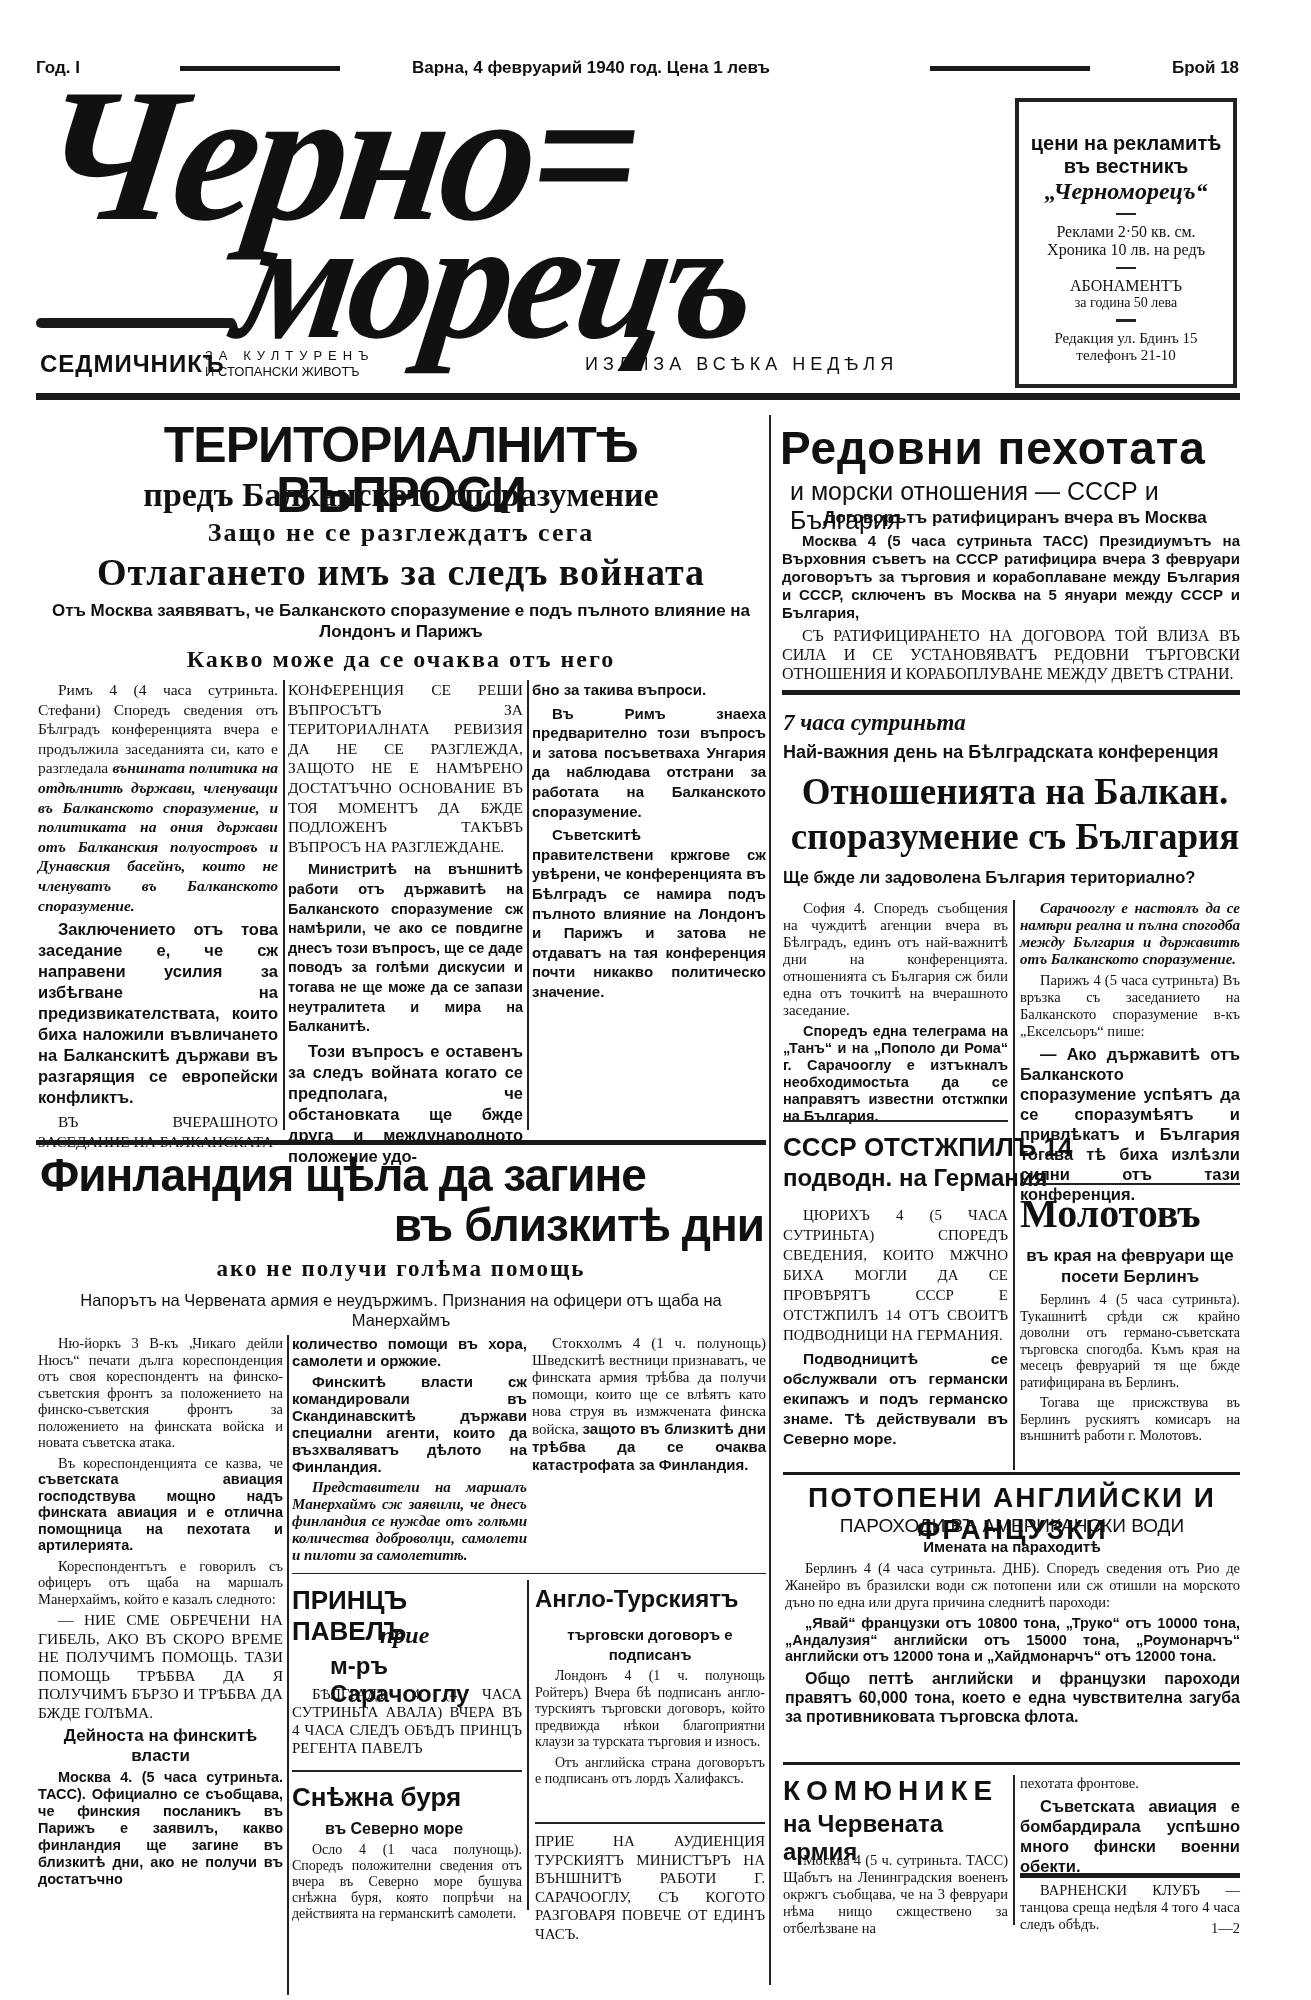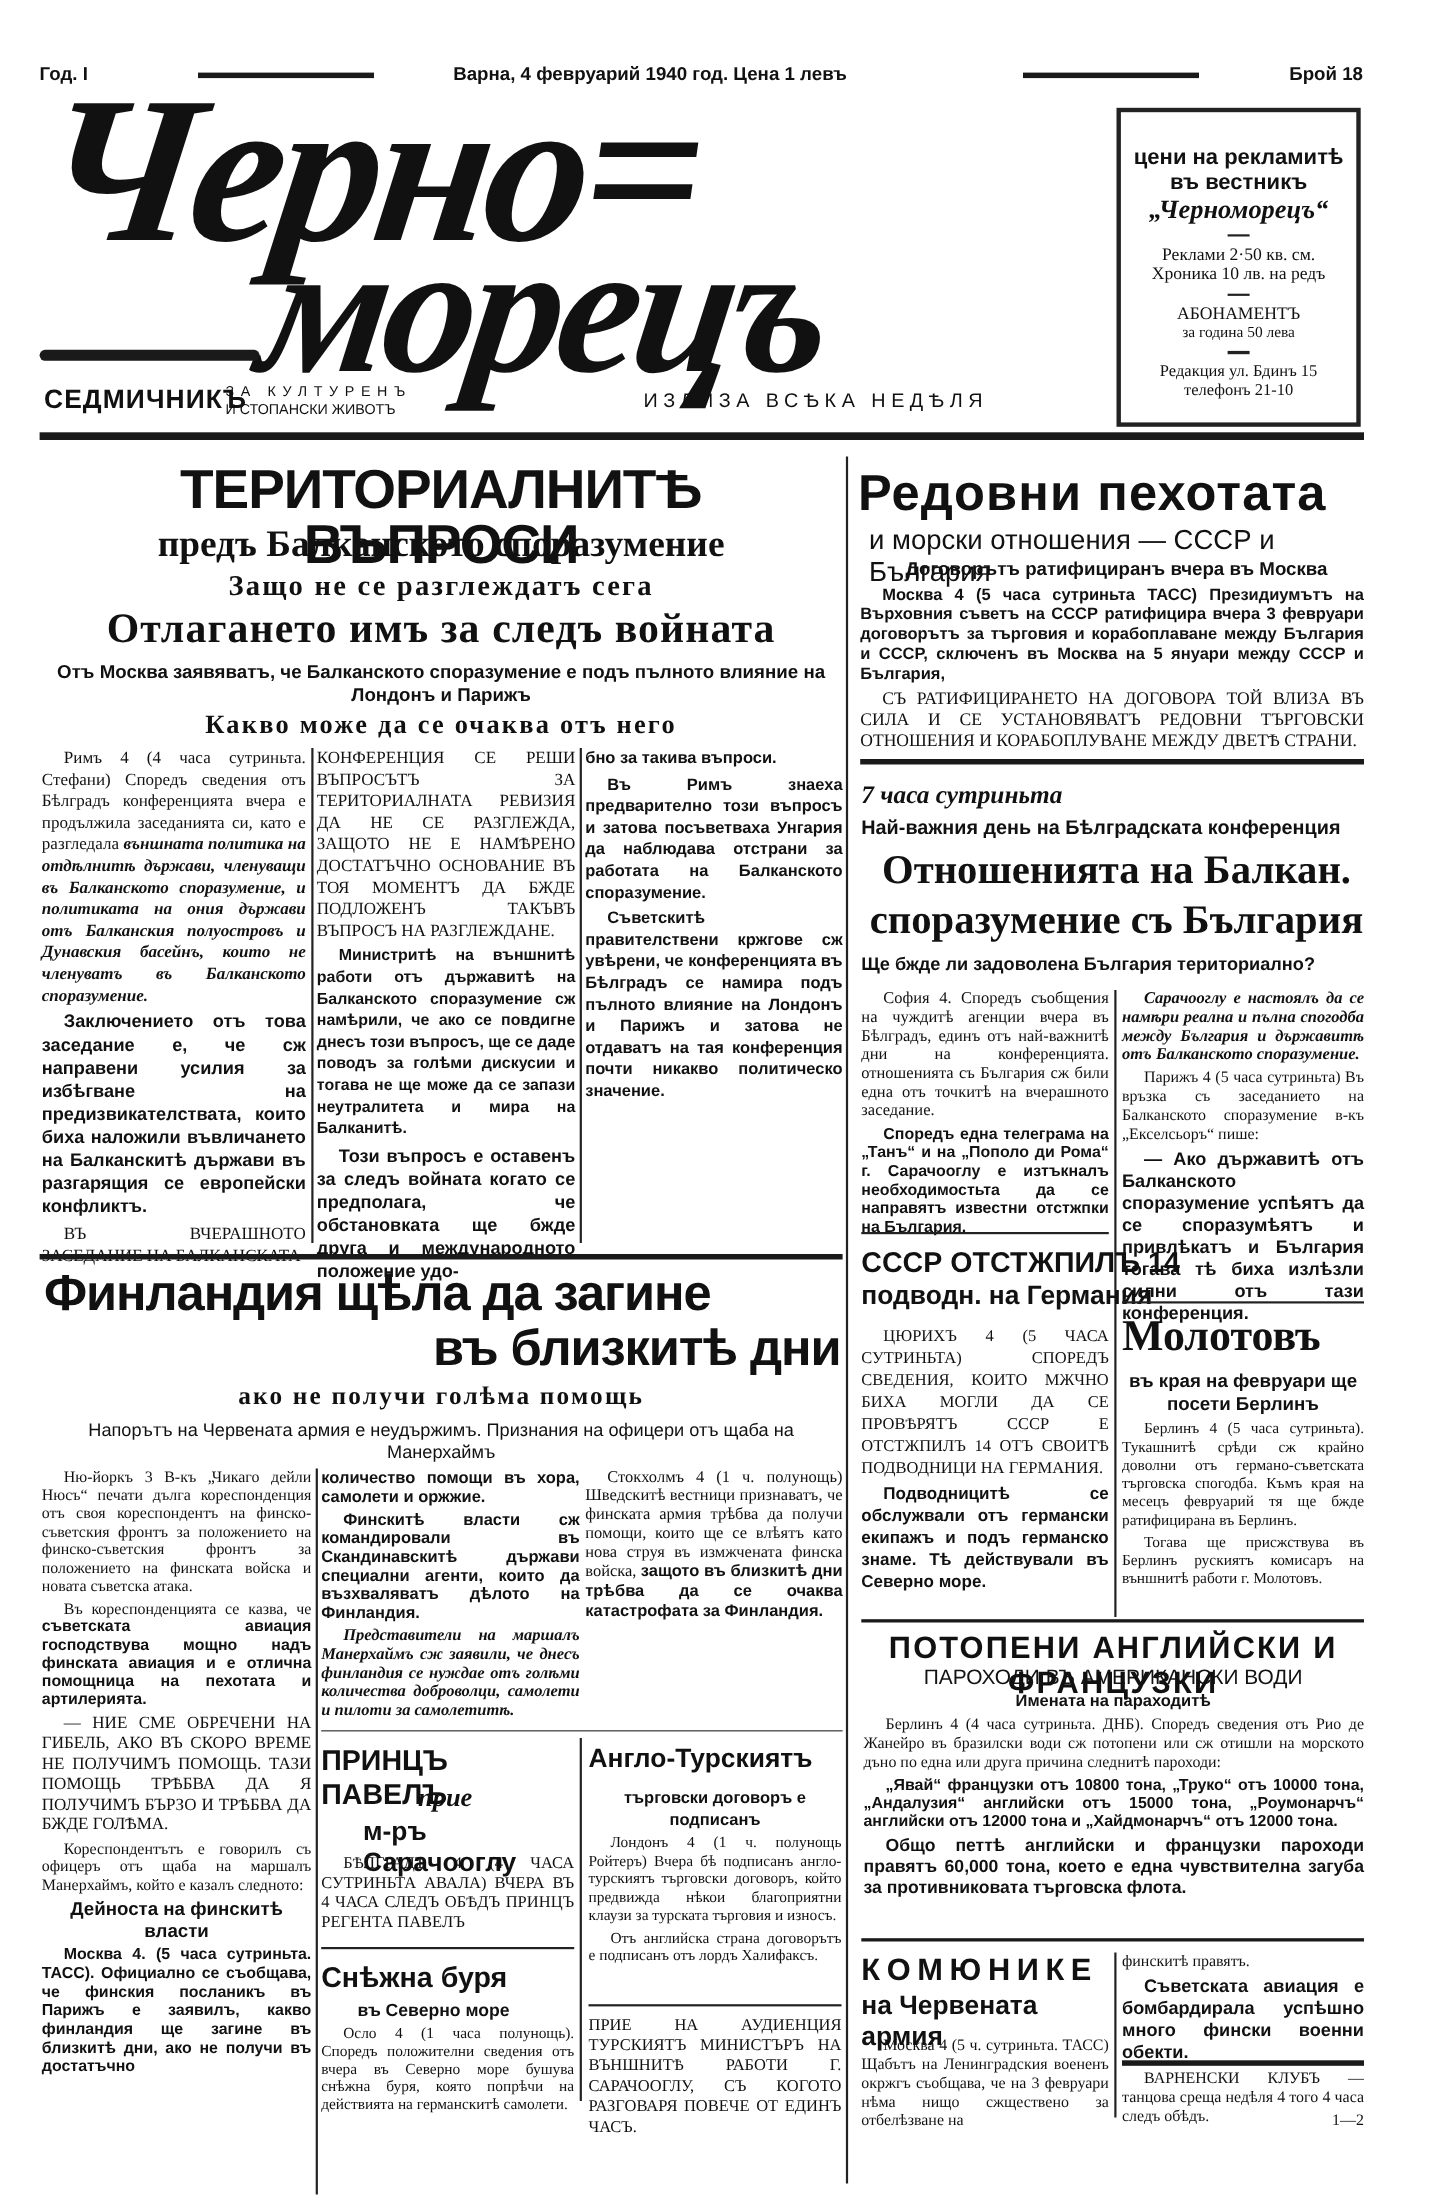--- a/index.html
+++ b/index.html
@@ -133,40 +133,40 @@
 </div>
 <div class="abs rule" style="left:783px;top:1762px;width:457px;height:3px;"></div>
 
 <div class="abs cond" style="left:783px;top:1775px;font-size:28px;font-weight:bold;letter-spacing:6px;">КОМЮНИКЕ</div>
 <div class="abs cond" style="left:783px;top:1810px;width:225px;font-size:24px;font-weight:bold;">на Червената армия</div>
 <div class="abs bodytxt" style="left:783px;top:1852px;width:225px;">
   <p style="font-size:14.5px;line-height:17px;">Москва 4 (5 ч. сутриньта. ТАСС) Щабътъ на Ленинградския воененъ окржгъ съобщава, че на 3 февруари нѣма нищо сжществено за отбелѣзване на</p>
 </div>
 <div class="abs vrule" style="left:1013px;top:1775px;height:150px;"></div>
 <div class="abs bodytxt" style="left:1020px;top:1775px;width:220px;">
-  <p style="text-indent:0;font-size:14.5px;line-height:17px;">финскитѣ правятъ.</p>
+  <p style="text-indent:0;font-size:14.5px;line-height:17px;">пехотата фронтове.</p>
   <p class="bd" style="font-size:16.5px;line-height:20px;">Съветската авиация е бомбардирала успѣшно много фински военни обекти.</p>
 </div>
 <div class="abs rule" style="left:1020px;top:1873px;width:220px;height:5px;"></div>
 <div class="abs bodytxt" style="left:1020px;top:1882px;width:220px;">
   <p style="font-size:14.5px;line-height:17px;">ВАРНЕНСКИ КЛУБЪ — танцова среща недѣля 4 того 4 часа следъ обѣдъ.</p>
   <div style="text-align:right;font-size:14.5px;margin-top:-18px;">1—2</div>
 </div>
 
 <div class="abs rule" style="left:36px;top:1140px;width:730px;height:5px;"></div>
 <div class="abs hd" style="left:40px;top:1152px;width:730px;font-size:46px;">Финландия щѣла да загине</div>
 <div class="abs hd" style="left:36px;top:1202px;width:728px;font-size:46px;text-align:right;">въ близкитѣ дни</div>
 <div class="abs serif center" style="left:36px;top:1256px;width:730px;font-size:23px;font-weight:bold;letter-spacing:2px;">ако не получи голѣма помощь</div>
 <div class="abs sans center" style="left:36px;top:1290px;width:730px;font-size:16.5px;line-height:20px;">Напорътъ на Червената армия е неудържимъ. Признания на офицери отъ щаба на Манерхаймъ</div>
 
 <div class="abs bodytxt" style="left:38px;top:1335px;width:245px;">
   <p style="font-size:14.5px;line-height:16.5px;">Ню-йоркъ 3 В-къ „Чикаго дейли Нюсъ“ печати дълга кореспонденция отъ своя кореспондентъ на финско-съветския фронтъ за положението на финско-съветския фронтъ за положението на финската войска и новата съветска атака.</p>
   <p style="font-size:14.5px;line-height:16.5px;"><span>Въ кореспонденцията се казва, че </span><span class="bd">съветската авиация господствува мощно надъ финската авиация и е отлична помощница на пехотата и артилерията.</span></p>
+  <p style="font-size:14.5px;line-height:16.5px;">Кореспондентътъ е говорилъ съ офицеръ отъ щаба на маршалъ Манерхаймъ, който е казалъ следното:</p>
   <p style="font-size:15.5px;line-height:18.5px;">— НИЕ СМЕ ОБРЕЧЕНИ НА ГИБЕЛЬ, АКО ВЪ СКОРО ВРЕМЕ НЕ ПОЛУЧИМЪ ПОМОЩЬ. ТАЗИ ПОМОЩЬ ТРѢБВА ДА Я ПОЛУЧИМЪ БЪРЗО И ТРѢБВА ДА БЖДЕ ГОЛѢМА.</p>
-  <p style="font-size:14.5px;line-height:16.5px;">Кореспондентътъ е говорилъ съ офицеръ отъ щаба на маршалъ Манерхаймъ, който е казалъ следното:</p>
   <div class="sans center" style="font-size:17px;font-weight:bold;margin:4px 0;">Дейноста на финскитѣ власти</div>
   <p class="bd" style="font-size:14.5px;line-height:17px;">Москва 4. (5 часа сутриньта. ТАСС). Официално се съобщава, че финския посланикъ въ Парижъ е заявилъ, какво финландия ще загине въ близкитѣ дни, ако не получи въ достатъчно</p>
 </div>
 <div class="abs vrule" style="left:287px;top:1335px;height:660px;"></div>
 <div class="abs bodytxt" style="left:292px;top:1335px;width:235px;">
   <p class="bd" style="text-indent:0;font-size:15px;line-height:17px;">количество помощи въ хора, самолети и оржжие.</p>
   <p class="bd" style="font-size:15px;line-height:17px;">Финскитѣ власти сж командировали въ Скандинавскитѣ държави специални агенти, които да възхваляватъ дѣлото на Финландия.</p>
   <p class="it" style="font-size:15px;line-height:17px;">Представители на маршалъ Манерхаймъ сж заявили, че днесъ финландия се нуждае отъ голѣми количества доброволци, самолети и пилоти за самолетитѣ.</p>
 </div>
 <div class="abs bodytxt" style="left:532px;top:1335px;width:234px;">

